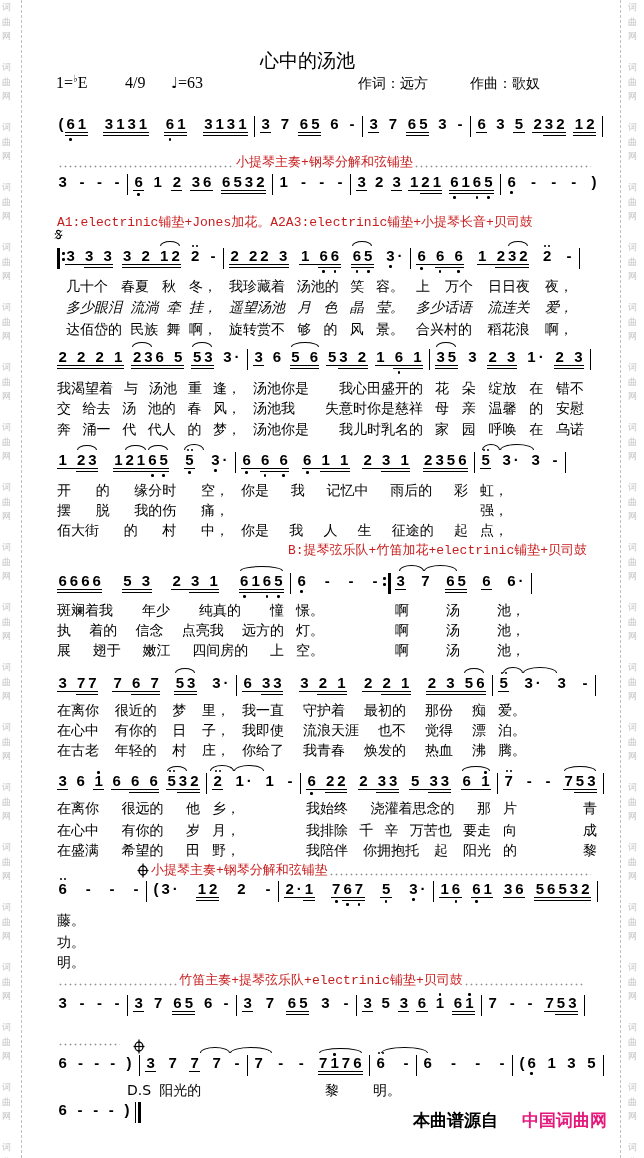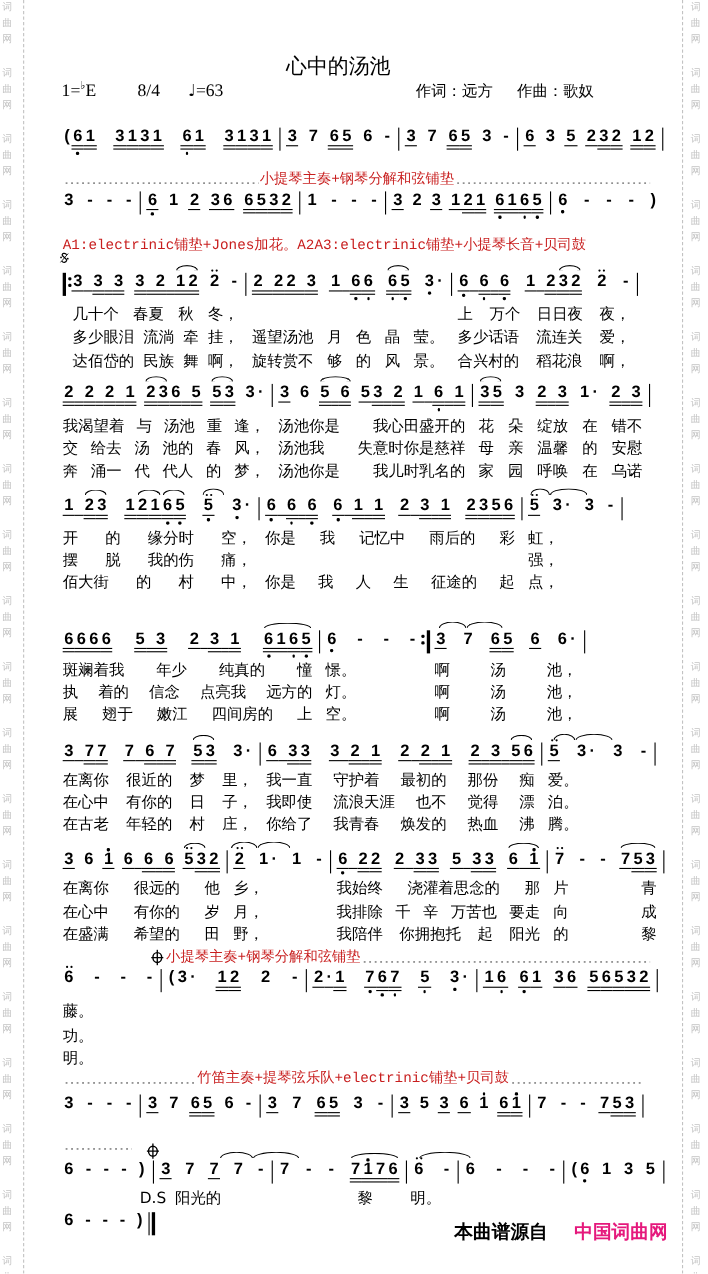--- a/index.html
+++ b/index.html
@@ -169,33 +169,36 @@
       <span style="top: 1097px;">曲</span>
       <span style="top: 1111px;">网</span>
       <span style="top: 1142px;">词</span>
       <span style="top: 1157px;">曲</span>
     </div>
 
   <div class="title">心中的汤池</div>
 
   <div>
     <span class="hd" style="left:56px"><span>1=</span><sup>♭</sup><span>E</span></span>
-    <span class="hd" style="left:125px">8/4</span>
+    <span class="hd" style="left:125px">4/9</span>
     <span class="hd" style="left:171px"><span class="qnote">♩</span><span>=63</span></span>
-    <span class="hd cn" style="left:378px">作词：远方</span>
+    <span class="hd cn" style="left:358px">作词：远方</span>
     <span class="hd cn" style="left:470px">作曲：歌奴</span>
   </div>
 
   <div class="anno" style="left:57px;top:155px;width:535px">
     <span class="leader"></span>
     <span>小提琴主奏+钢琴分解和弦铺垫</span>
     <span class="leader"></span>
   </div>
   <div class="anno" style="left:57px;top:215px">
     <span>A1:electrinic铺垫+Jones加花。A2A3:electrinic铺垫+小提琴长音+贝司鼓</span>
+  </div>
+  <div class="anno" style="left:288px;top:543px">
+    <span>B:提琴弦乐队+竹笛加花+electrinic铺垫+贝司鼓</span>
   </div>
   <svg class="sym" style="left:137px;top:863px" width="12" height="15" viewBox="0 0 12 15">
       <ellipse cx="6" cy="7.5" rx="4" ry="4.5" fill="none" stroke="#000" stroke-width="1.3"></ellipse>
       <line x1="6" y1="0.5" x2="6" y2="14.5" stroke="#000" stroke-width="1.2"></line>
       <line x1="0.5" y1="7.5" x2="11.5" y2="7.5" stroke="#000" stroke-width="1.2"></line>
     </svg>
   <div class="anno" style="left:151px;top:863px;width:441px">
     <span>小提琴主奏+钢琴分解和弦铺垫</span>
     <span class="leader"></span>
   </div>
@@ -477,28 +480,34 @@
           <span class="ch">-</span>
         </span>
       </div>
       <div class="lline" style="top: 30px;">
         <div class="lseg" style="left: 57px; width: 166px; padding-left: 9px;">
           <span class="lw">几十个</span>
           <span class="lw">春夏</span>
           <span class="lw">秋</span>
           <span class="lw">冬，</span>
         </div>
+        <div class="lseg" style="left: 223px; width: 187px;">
+          <span class="lw">我珍藏着</span>
+          <span class="lw">汤池的</span>
+          <span class="lw">笑</span>
+          <span class="lw">容。</span>
+        </div>
         <div class="lseg" style="left: 410px; width: 169px;">
           <span class="lw">上</span>
           <span class="lw">万个</span>
           <span class="lw">日日夜</span>
           <span class="lw">夜，</span>
         </div>
       </div>
-      <div class="lline" style="top: 51px;">
+      <div class="lline" style="top: 51px; font-style: italic;">
         <div class="lseg" style="left: 57px; width: 166px; padding-left: 9px;">
           <span class="lw">多少眼泪</span>
           <span class="lw">流淌</span>
           <span class="lw">牵</span>
           <span class="lw">挂，</span>
         </div>
         <div class="lseg" style="left: 223px; width: 187px;">
           <span class="lw">遥望汤池</span>
           <span class="lw">月</span>
           <span class="lw">色</span>

